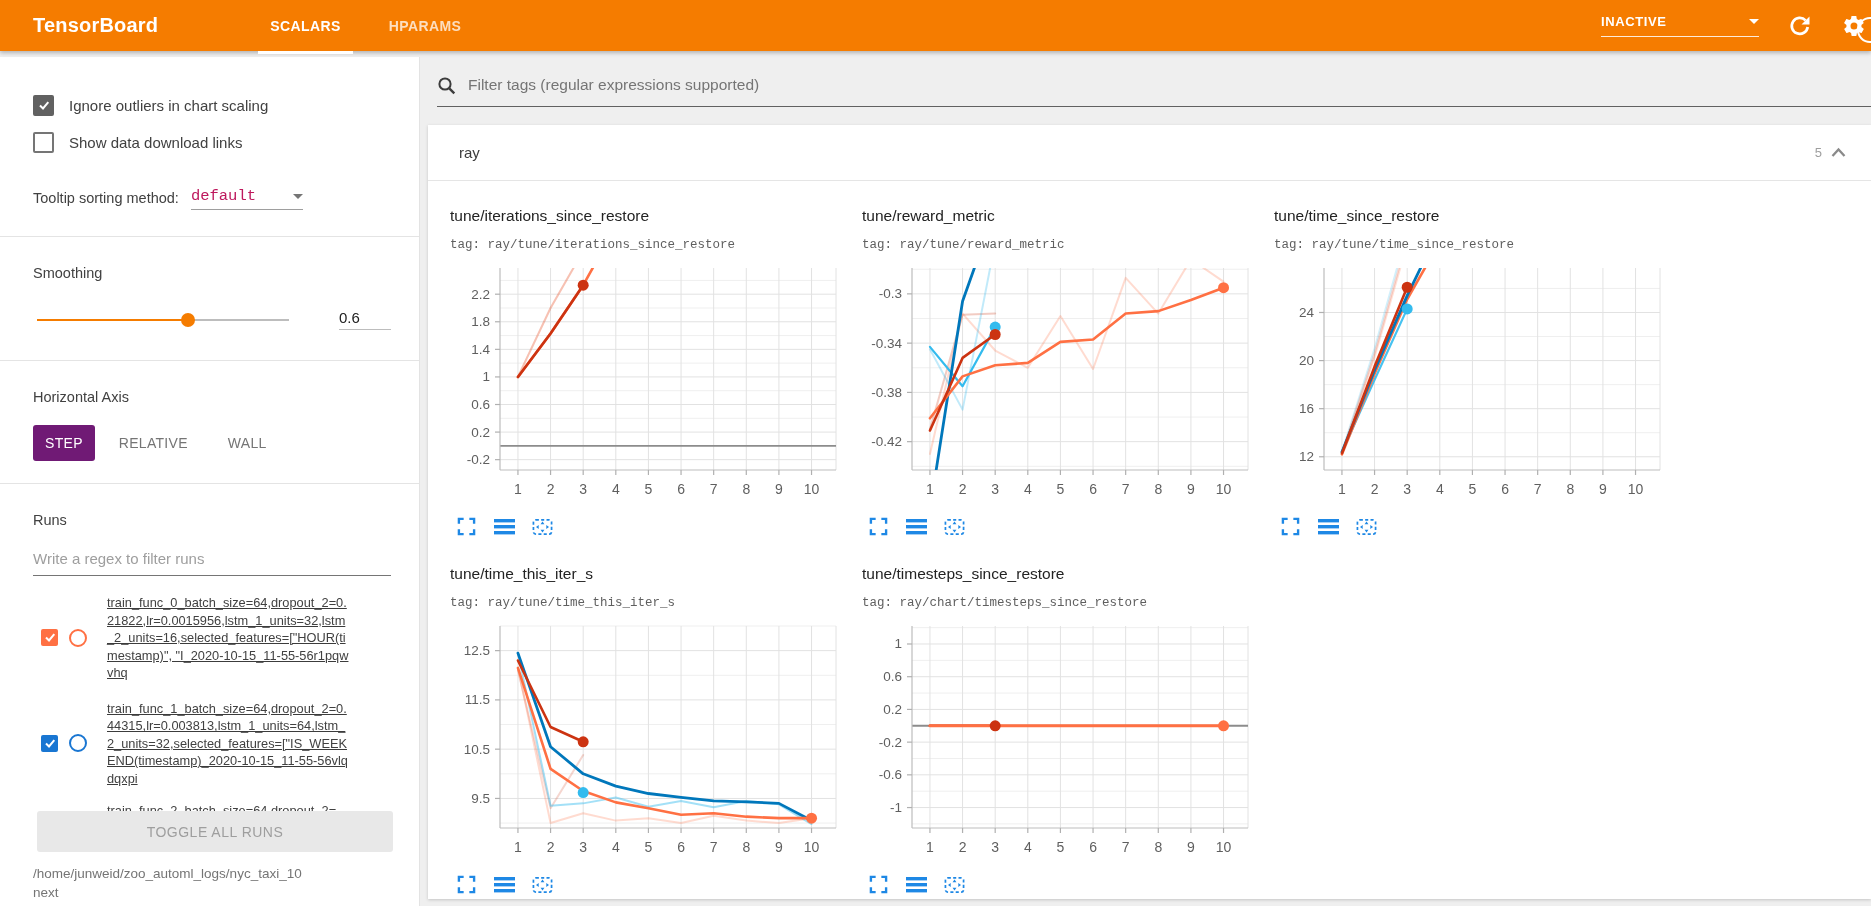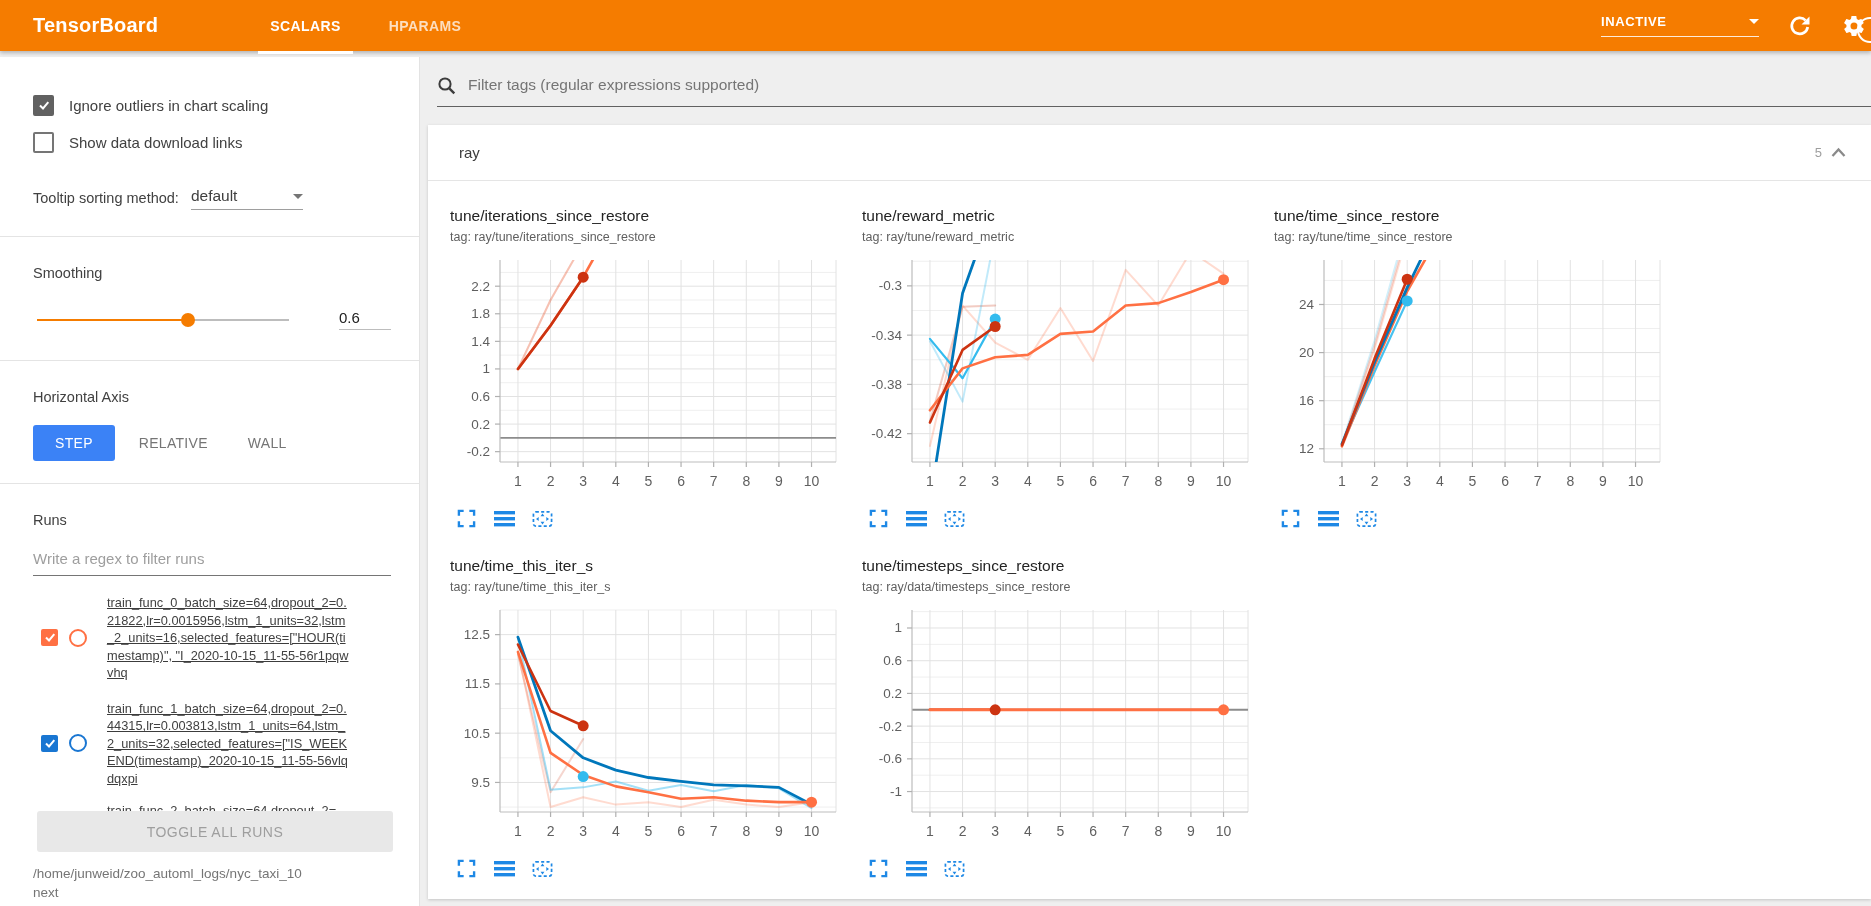--- a/index.html
+++ b/index.html
@@ -32,34 +32,34 @@
   .chk-row{display:flex;align-items:center;margin-top:16px;cursor:pointer;}
   .chk-row:first-child{margin-top:38px;}
   .checkbox{width:17px;height:17px;border:2px solid #757575;border-radius:2px;margin-right:15px;
     flex:none;display:flex;align-items:center;justify-content:center;background:#fff;}
   .checkbox.checked{background:#616161;border-color:#616161;}
   .chk-label{font-size:15px;color:#414141;}
   .tooltip-row{display:flex;align-items:flex-end;margin-top:34px;}
   .tooltip-label{font-size:14.5px;color:#414141;padding-bottom:4px;}
   .select{margin-left:12px;width:112px;border-bottom:1px solid #9e9e9e;display:flex;
     align-items:center;justify-content:space-between;padding-bottom:4px;cursor:pointer;}
-  .select-value{font-size:15.5px;color:#404040;}
+  .select-value{font-size:15.5px;color:#be185d;font-family:Liberation Mono, monospace;}
   .caret-down-g{width:0;height:0;border-left:5px solid transparent;border-right:5px solid transparent;
     border-top:5px solid #757575;margin-left:8px;}
   .section-label{font-size:14.5px;color:#414141;margin-top:28px;}
   .slider-row{display:flex;align-items:center;margin-top:28px;}
   .slider{position:relative;width:252px;height:2px;background:#bdbdbd;margin-left:4px;cursor:pointer;}
   .slider-fill{position:absolute;left:0;top:0;bottom:0;background:#f57c00;}
   .slider-thumb{position:absolute;top:-6px;width:14px;height:14px;border-radius:50%;
     background:#f57c00;transform:translateX(-7px);}
   .slider-value{margin-left:auto;width:52px;border-bottom:1px solid #bdbdbd;font-size:15px;
     color:#212121;padding-bottom:3px;}
   .axis-buttons{display:flex;align-items:center;margin-top:20px;gap:8px;}
   .axis-btn{font-size:14px;letter-spacing:.3px;color:#757575;padding:10px 16px;border-radius:3px;cursor:pointer;}
-  .axis-btn.active{background:#3b82f6;color:#fff;padding:10px 22px;}
+  .axis-btn.active{background:#701a75;color:#fff;padding:10px 12px;}
   .regex-input{margin-top:18px;width:100%;border:none;border-bottom:1px solid #757575;
     font-size:15px;padding:4px 0 8px 0;outline:none;background:transparent;color:#212121;
     font-family:"Liberation Sans",sans-serif;}
   .regex-input::placeholder{color:#9e9e9e;}
   .runs-list{margin-top:4px;}
   .run-item{display:flex;align-items:center;margin-top:18px;cursor:pointer;text-decoration:underline;}
   .run-controls{display:flex;align-items:center;flex:none;width:66px;margin-left:8px;}
   .run-checkbox{width:17px;height:17px;border-radius:2px;display:flex;align-items:center;
     justify-content:center;flex:none;}
   .run-radio{width:14px;height:14px;border-radius:50%;border:2.5px solid;margin-left:11px;flex:none;background:#fff;}
@@ -78,21 +78,21 @@
     color:#212121;font-family:"Liberation Sans",sans-serif;}
   .filter-input::placeholder{color:#757575;}
   .card{margin:18px 0 0 8px;background:#fff;height:calc(100% - 75px);
     box-shadow:0 1px 3px rgba(0,0,0,.18);}
   .card-header{height:55px;display:flex;align-items:center;border-bottom:1px solid #e5e5e5;}
   .card-title{margin-left:31px;font-size:15px;color:#3c3c3c;}
   .card-header-right{margin-left:auto;margin-right:24px;display:flex;align-items:center;gap:8px;cursor:pointer;}
   .card-count{font-size:13px;color:#9e9e9e;}
   .charts-grid{padding:26px 0 0 22px;display:grid;grid-template-columns:repeat(3,412px);row-gap:28px;}
   .chart-title{font-size:15.5px;color:#232323;}
-  .chart-tag{font-size:12.5px;color:#5f5f5f;margin-top:5px;}
+  .chart-tag{font-size:12.5px;color:#5f5f5f;margin-top:13px;font-family:Liberation Mono, monospace;}
   .chart-plot{margin-top:10px;display:block;}
   .chart-actions{display:flex;align-items:center;gap:17px;padding-left:6px;margin-top:2px;}
   .cicon{width:21px;height:21px;display:flex;align-items:center;justify-content:center;cursor:pointer;}
 </style>
 </head>
 <body>
 
 <div class="header">
   <div class="app-title">TensorBoard</div>
   <div class="tabs">
@@ -609,21 +609,21 @@
           <polygon points="11,15.8 9,13 13,13" fill="#1e88e5"></polygon>
           <polygon points="4.2,10 7,8 7,12" fill="#1e88e5"></polygon>
           <polygon points="17.8,10 15,8 15,12" fill="#1e88e5"></polygon>
         </svg>
       </span>
     </div>
   </div>
 
   <div class="chart">
     <div class="chart-title">tune/timesteps_since_restore</div>
-    <div class="chart-tag">tag: ray/data/timesteps_since_restore</div>
+    <div class="chart-tag">tag: ray/chart/timesteps_since_restore</div>
     <svg class="chart-plot" width="392" height="252">
             <defs>
               <clipPath id="clip4">
                 <rect x="50" y="6" width="336" height="202"></rect>
               </clipPath>
             </defs>
             <line x1="50" x2="386" y1="203.91093117408906" y2="203.91093117408906" stroke="#efefef" stroke-width="1"></line>
             <line x1="50" x2="386" y1="171.1983805668016" y2="171.1983805668016" stroke="#efefef" stroke-width="1"></line>
             <line x1="50" x2="386" y1="138.48582995951415" y2="138.48582995951415" stroke="#efefef" stroke-width="1"></line>
             <line x1="50" x2="386" y1="105.77327935222672" y2="105.77327935222672" stroke="#efefef" stroke-width="1"></line>

